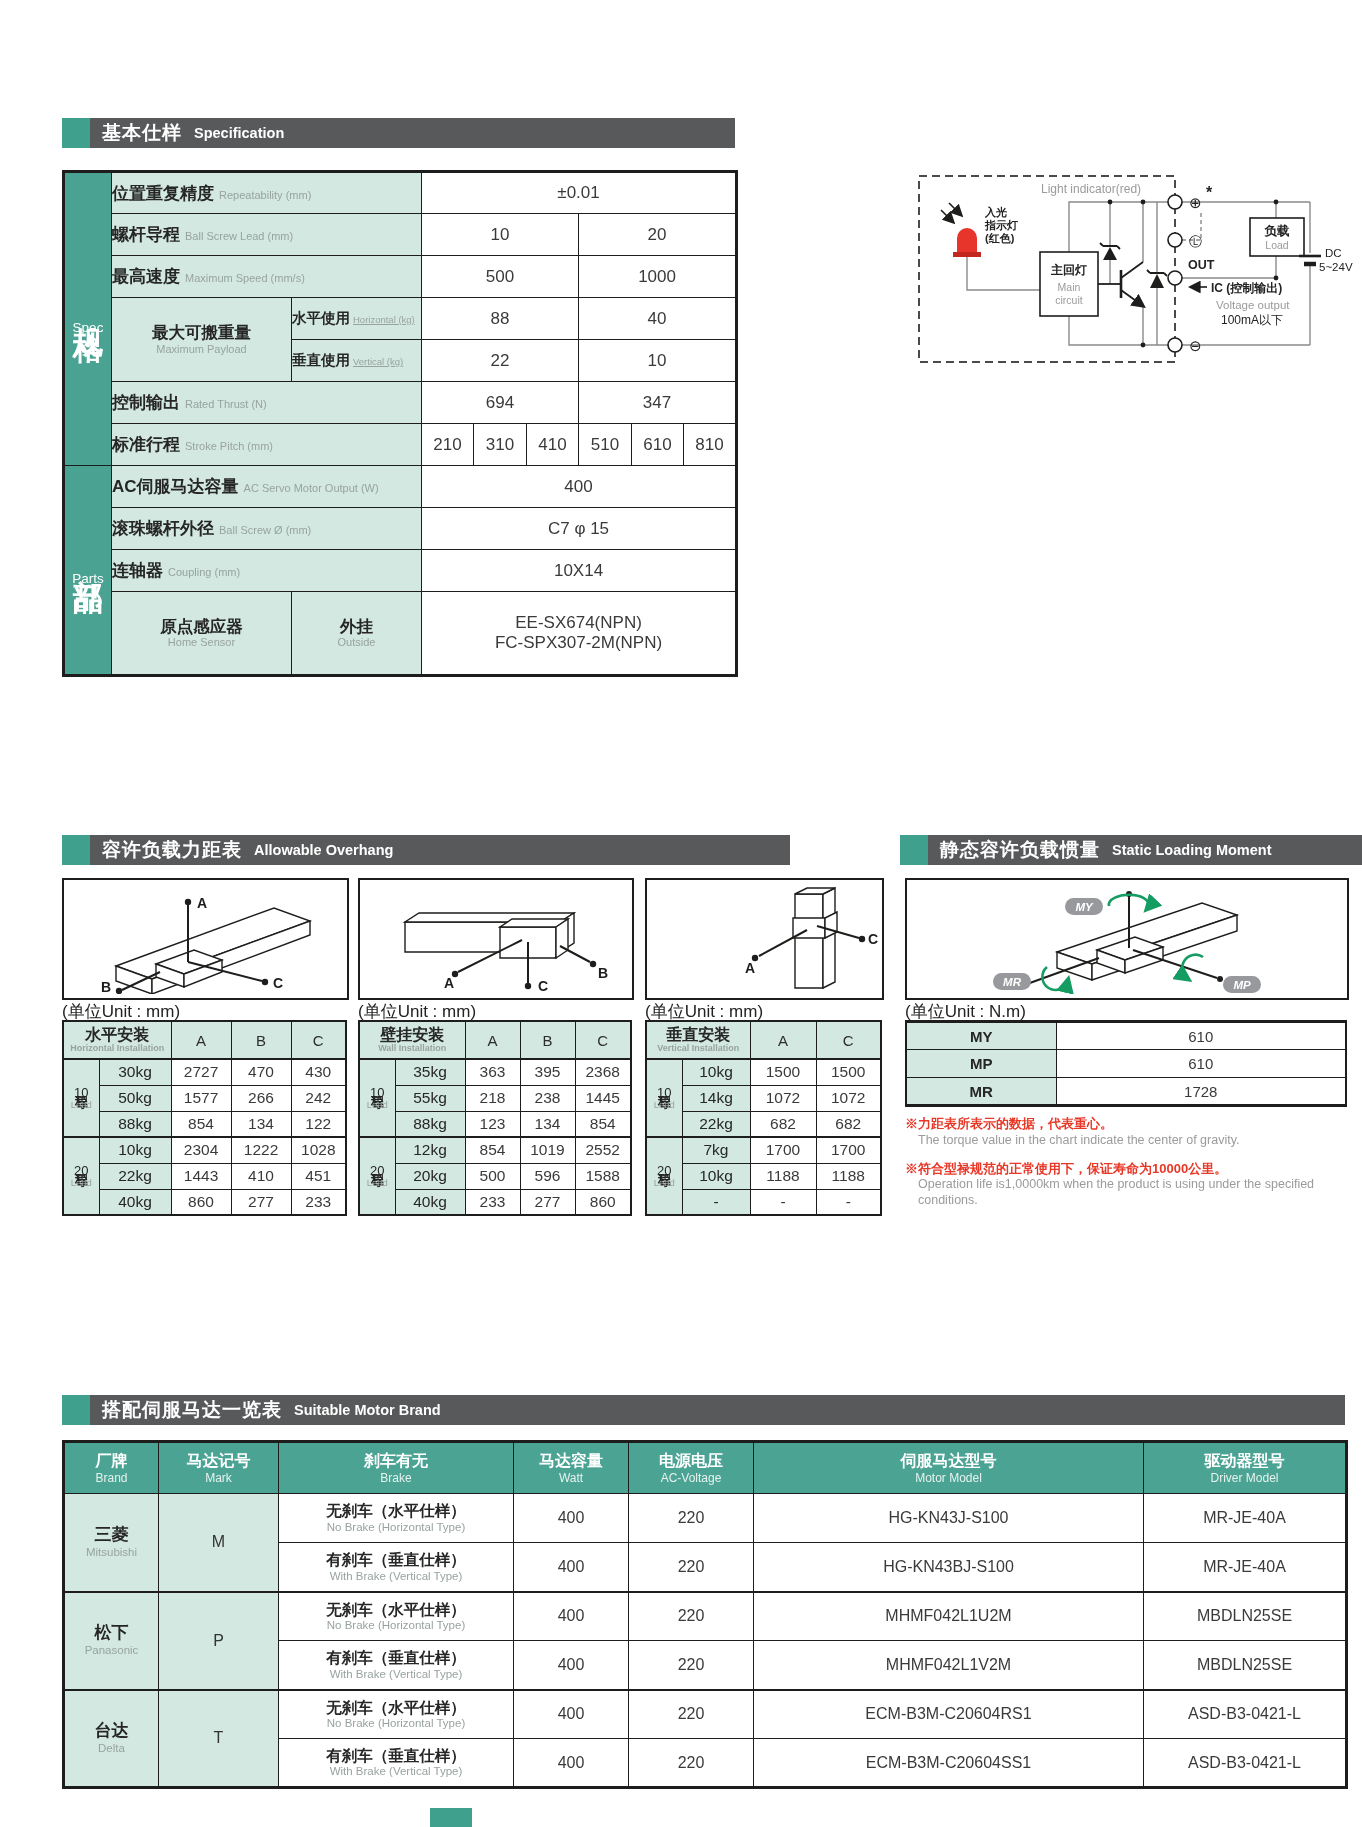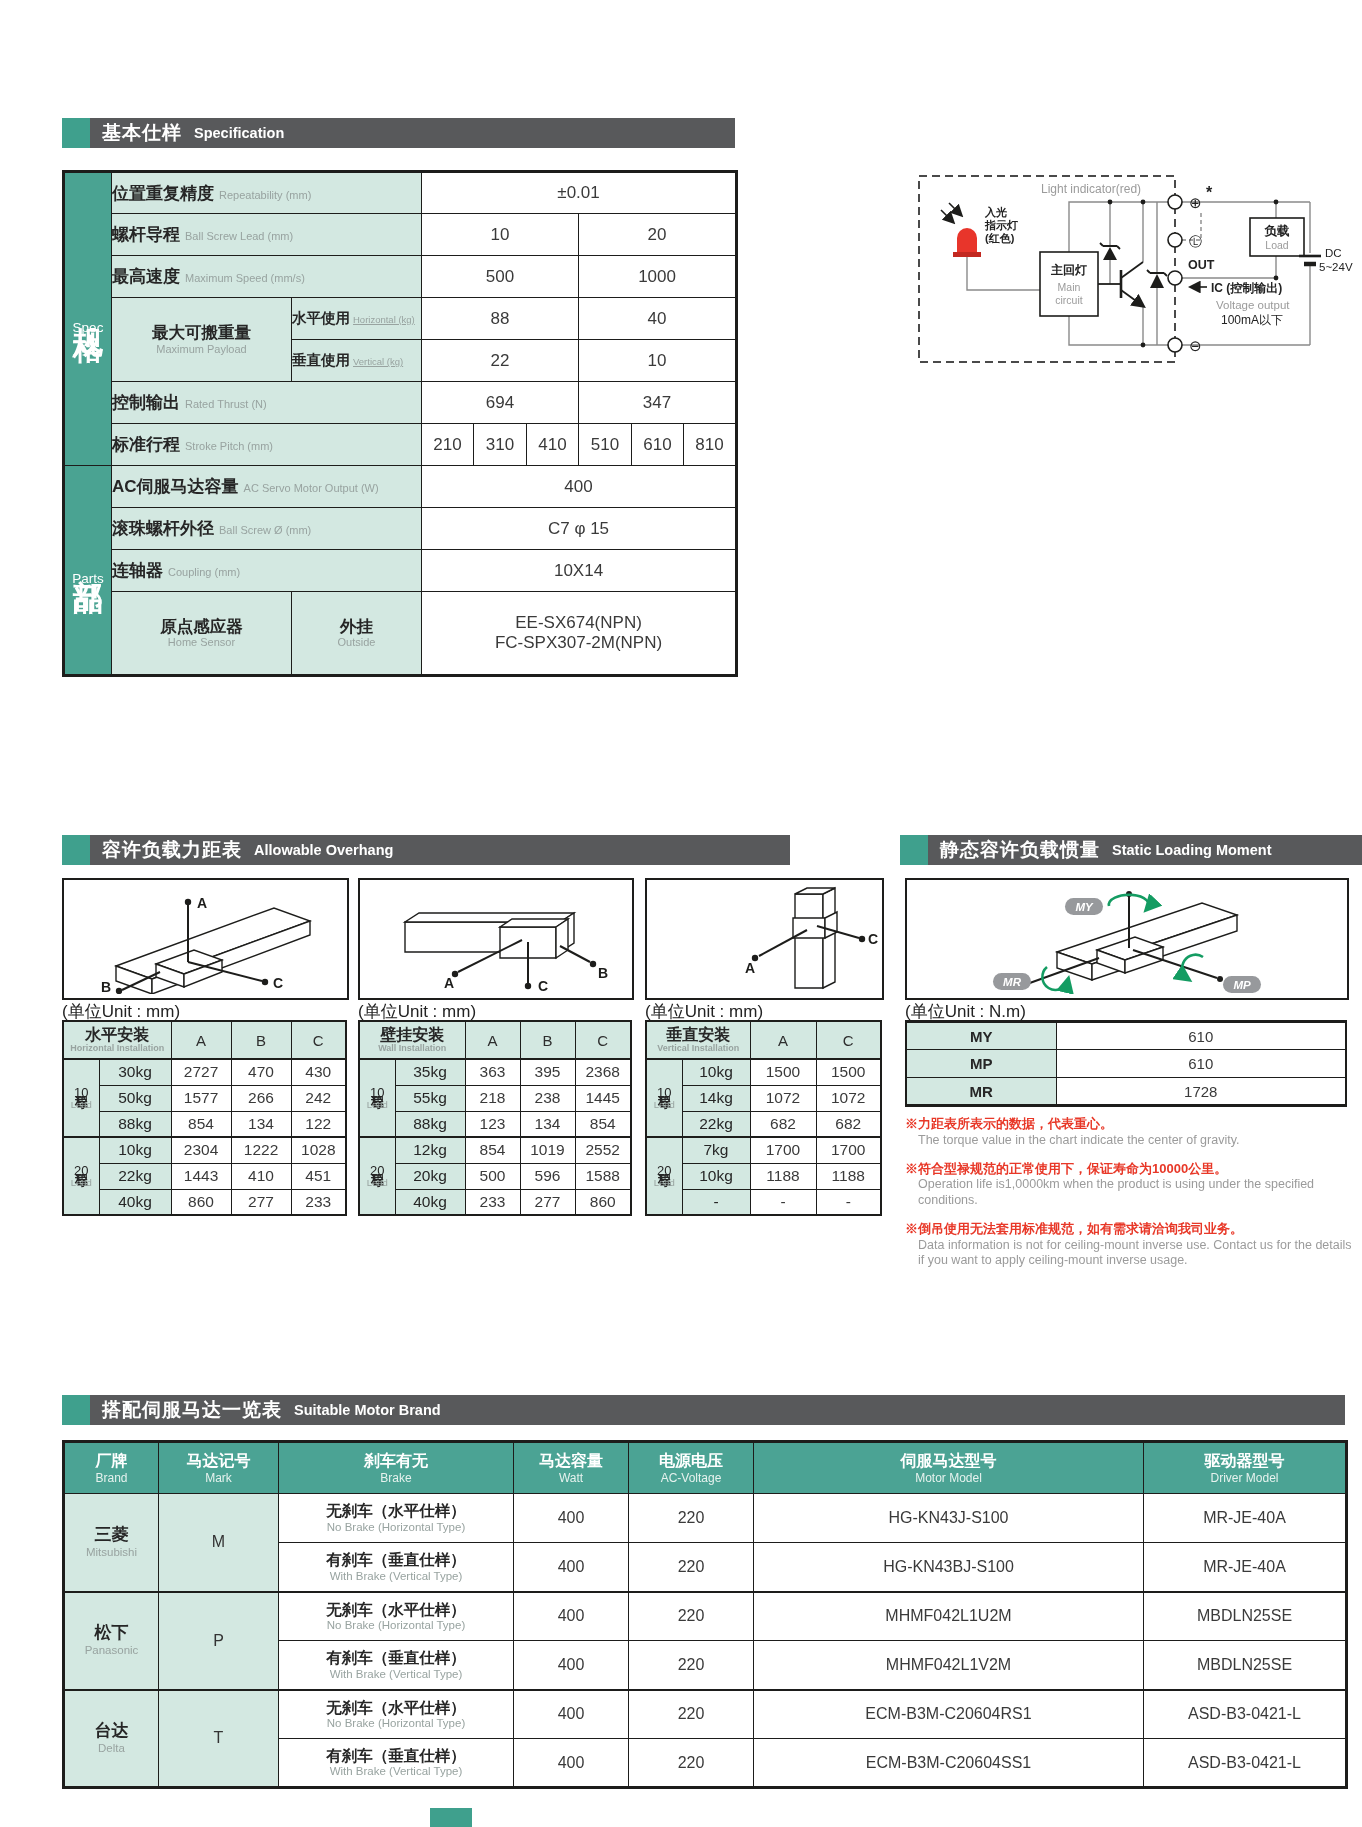--- a/index.html
+++ b/index.html
@@ -655,24 +655,20 @@
 
   <div class="mnotes">
     <div class="mnote">
       <div class="zh">※力距表所表示的数据，代表重心。</div>
       <div class="en">The torque value in the chart indicate the center of gravity.</div>
     </div>
     <div class="mnote">
       <div class="zh">※符合型禄规范的正常使用下，保证寿命为10000公里。</div>
       <div class="en">Operation life is1,0000km when the product is using under the specified conditions.</div>
     </div>
-    <div class="mnote">
-      <div class="zh">※倒吊使用无法套用标准规范，如有需求请洽询我司业务。</div>
-      <div class="en">Data information is not for ceiling-mount inverse use. Contact us for the details if you want to apply ceiling-mount inverse usage.</div>
-    </div>
   </div>
 
   <div class="sec-head" style="left:62px;top:1395px;width:1283px;">
     <div class="sq"></div>
     <div class="bar">
       <span class="zh">搭配伺服马达一览表</span>
       <span class="en">Suitable Motor Brand</span>
     </div>
   </div>
 

